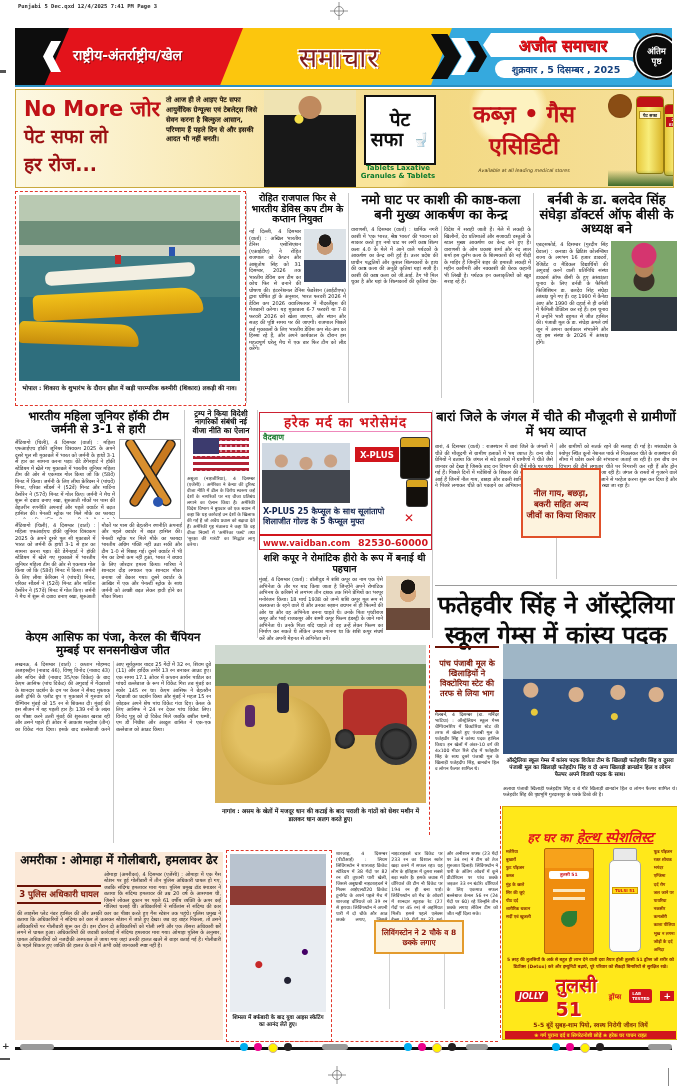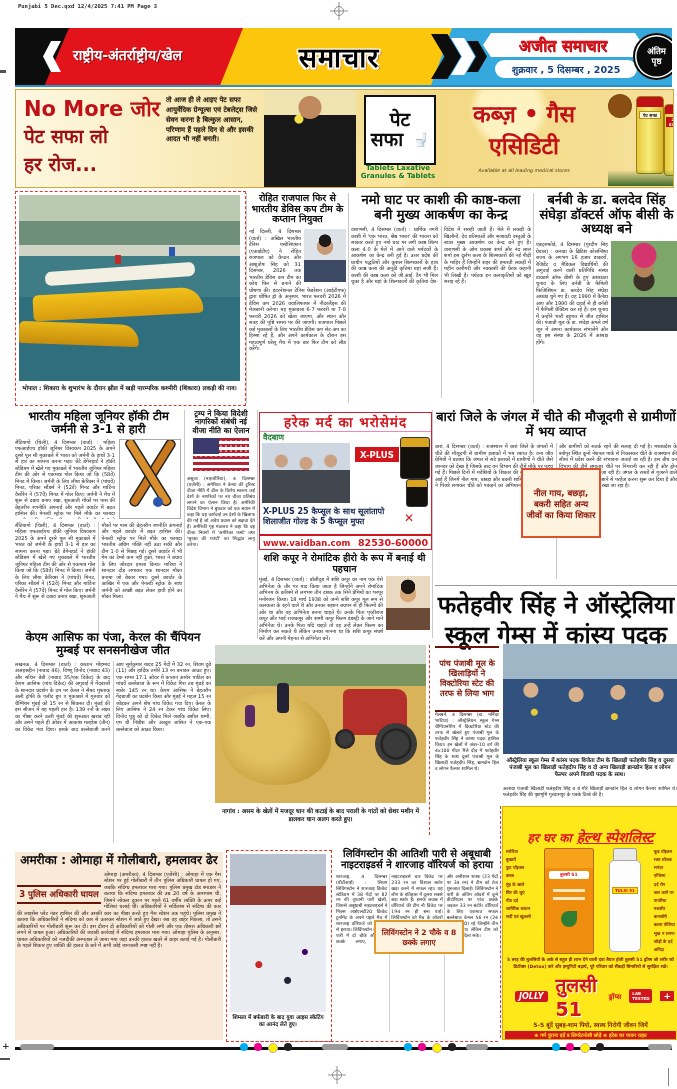--- a/index.html
+++ b/index.html
@@ -16,21 +16,21 @@
   .hrule{height:1px;background:#9a9a9a;}
   .ph{overflow:hidden;position:relative;}
   
   #masthead{left:15px;top:28px;width:657px;height:57px;background:#35a9de;overflow:hidden;border-bottom:2px solid #2b90c2;}
   .mh-red{left:0;top:0;width:228px;height:57px;background:#e3131b;clip-path:polygon(0 0,100% 0,90% 100%,0 100%);}
   .mh-blackL{left:0;top:0;width:54px;height:57px;background:#0d0d0d;clip-path:polygon(0 0,100% 0,55% 100%,0 100%);}
   .mh-yellow{left:205px;top:0;width:232px;height:57px;background:#fcc60d;clip-path:polygon(6% 0,100% 0,91% 100%,0 100%);}
   .chev{clip-path:polygon(0 0,55% 0,100% 50%,55% 100%,0 100%,45% 50%);}
   .chevL{clip-path:polygon(100% 0,45% 0,0 50%,45% 100%,100% 100%,55% 50%);}
   .mh-seclabel{left:58px;top:17px;width:170px;color:#fff;font-weight:bold;font-size:14px;white-space:nowrap;text-shadow:1px 1px 0 #7e0a0e;}
-  .mh-word{left:228px;top:10px;width:192px;text-align:center;color:#000000;font-size:27px;font-weight:700;letter-spacing:1px;text-shadow:1.5px 1.5px 0 #fff,-1.5px -1.5px 0 #fff,1.5px -1.5px 0 #fff,-1.5px 1.5px 0 #fff,2px 2px 0 #9b0d12;}
+  .mh-word{left:228px;top:10px;width:192px;text-align:center;color:#7f1d1d;font-size:27px;font-weight:400;letter-spacing:1px;text-shadow:1.5px 1.5px 0 #fff,-1.5px -1.5px 0 #fff,1.5px -1.5px 0 #fff,-1.5px 1.5px 0 #fff,2px 2px 0 #9b0d12;}
   .mh-ribbon{left:468px;top:5px;width:160px;height:24px;background:#fff;clip-path:polygon(5% 0,95% 0,100% 50%,95% 100%,5% 100%,0 50%);display:flex;align-items:center;justify-content:center;}
   .mh-paper{color:#e3131b;font-size:16px;font-weight:900;text-shadow:0.5px 0.5px 0 #8c0b10;}
   .mh-pill{left:480px;top:32px;width:142px;height:18px;background:#fff;border-radius:9px;display:flex;align-items:center;justify-content:center;}
   .mh-date{color:#14417e;font-size:9.5px;font-weight:bold;}
   .mh-badge{left:618px;top:5px;width:47px;height:47px;background:#0b0b0b;border-radius:50%;box-shadow:inset 0 0 0 2px #0b0b0b, inset 0 0 0 3.5px #fff;display:flex;align-items:center;justify-content:center;text-align:center;color:#fff;font-weight:bold;font-size:8.5px;line-height:1.15;}
   
   #ad1{left:15px;top:89px;width:657px;height:97px;background:
     radial-gradient(circle at 75% 20%,#fdf2c0 0 30px,transparent 40px),
     radial-gradient(circle at 55% 80%,#f9e49a 0 26px,transparent 36px),
     linear-gradient(90deg,#fdf8e2 0%,#f8e7ae 35%,#f3d984 65%,#f6e09a 100%);
@@ -291,21 +291,20 @@
   <div class="abs dashedbox" style="left:226px;top:850px;width:104px;height:190px;">
     <div class="ph" style="position:absolute;left:3px;top:3px;width:96px;height:158px;background:
         radial-gradient(circle at 30% 70%,#c62828 0 3px,transparent 4px),
         radial-gradient(circle at 60% 80%,#223 0 3px,transparent 4px),
         radial-gradient(circle at 78% 62%,#406 0 2.5px,transparent 3.5px),
         linear-gradient(180deg,#b9c3cf 0 20%,#8e3b34 20% 32%,#e9edf2 32% 100%);"></div>
     <div class="caption" style="position:absolute;left:3px;top:163px;width:96px;font-size:5.5px;">शिमला में बर्फबारी के बाद युवा आइस स्केटिंग का आनंद लेते हुए।</div>
   </div>
 
   <div class="abs" style="left:336px;top:848px;width:162px;height:192px;">
-    <div class="hl" style="font-size:10px;">लिविंगस्टोन की आतिशी पारी से अबूधाबी नाइटराइडर्स ने शारजाह वॉरियर्ज को हराया</div>
     <div class="bodytxt cols3" style="margin-top:3px;height:158px;font-size:4.6px;">शारजाह, 4 दिसम्बर (पीटीआई) : लियम लिविंगस्टोन ने शारजाह क्रिकेट स्टेडियम में 38 गेंदों पर 82 रन की तूफानी पारी खेली, जिससे अबूधाबी नाइटराइडर्स ने मिक्स आईएलटी20 क्रिकेट टूर्नामेंट के अपने पहले मैच में शारजाह वॉरियर्ज को 39 रन से हराया। लिविंगस्टोन ने अपनी पारी में दो चौके और आठ छक्के लगाए, जिससे नाइटराइडर्स चार विकेट पर 233 रन का विशाल स्कोर खड़ा करने में सफल रहा। यह लीग के इतिहास में दूसरा सबसे बड़ा स्कोर है। इसके जवाब में वॉरियर्ज की टीम नौ विकेट पर 194 रन ही बना पाई। लिविंगस्टोन को मैच के ओवरों में शानदार स्ट्राइक रेट (27 गेंदों पर 45 रन) से अहमियत मिली। इससे पहले एलेक्स हेल्स (19 गेंदों पर 32 रन) और अनीशान शफ्फ (23 गेंदों पर 34 रन) ने टीम को तेज शुरुआत दिलाई। लिविंगस्टोन ने पारी के अंतिम ओवरों में कूने प्रीटोरियस पर पांच छक्के जड़कर 33 रन बंटोरे। वॉरियर्ज के लिए एकमात्र सफल बल्लेबाज केनल 56 रन (24 गेंदों पर 60) रहे जिन्होंने तीन छक्के लगाए लेकिन टीम को जीत नहीं दिला सके।</div>
     <div class="hibox" style="position:absolute;left:38px;top:72px;width:86px;height:30px;font-size:7.5px;border-color:#e39b2d;">लिविंगस्टोन ने 2 चौके व 8 छक्के लगाए</div>
   </div>
   <div class="abs" style="left:500px;top:806px;width:0;height:232px;border-left:1px dashed #e2372b;"></div>
   <div class="abs" style="left:226px;top:1041px;width:272px;height:0;border-top:1px dashed #e2372b;"></div>
 
   <div class="abs" id="tulsi">
     <div style="text-align:center;padding-top:20px;">
       <span class="t-script" style="font-size:12px;">हर घर का</span>
       <span class="t-script" style="font-size:14px;text-decoration:underline;">हेल्थ स्पेशलिस्ट</span>

